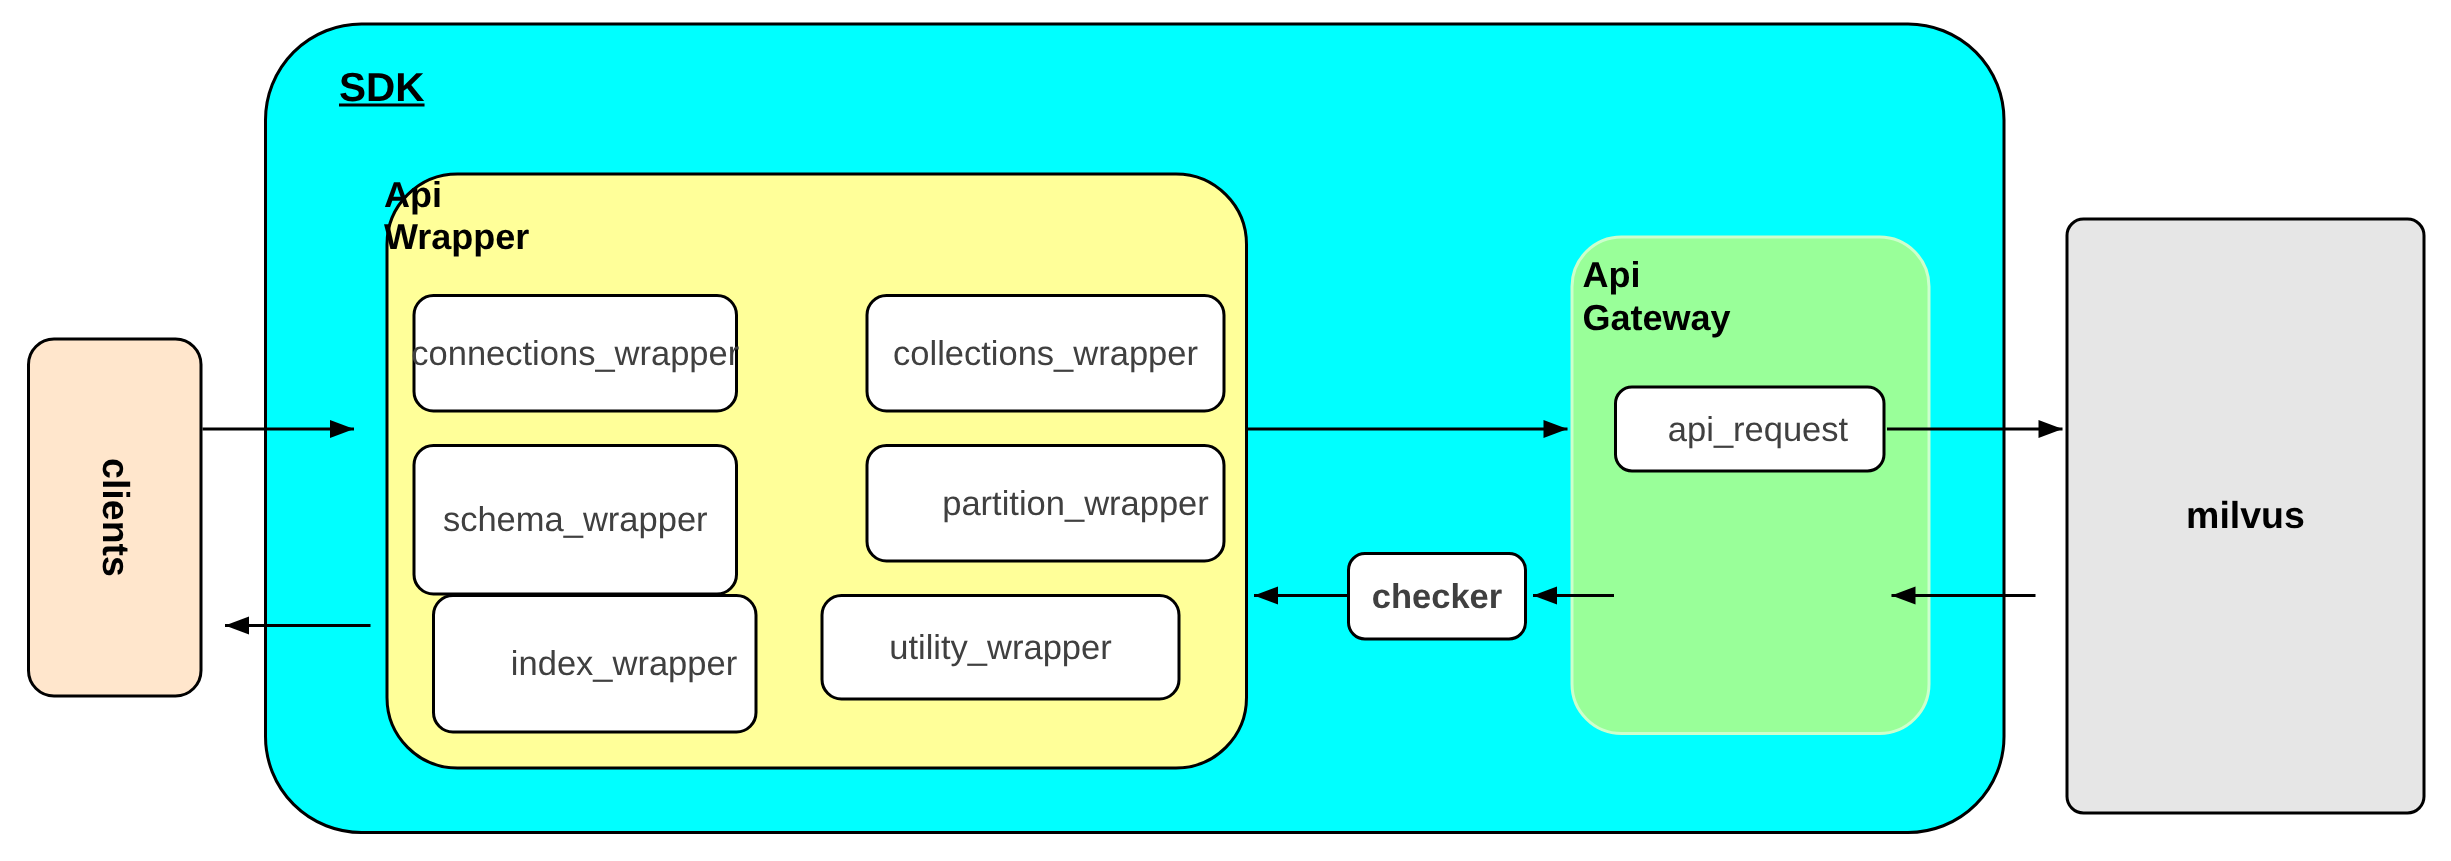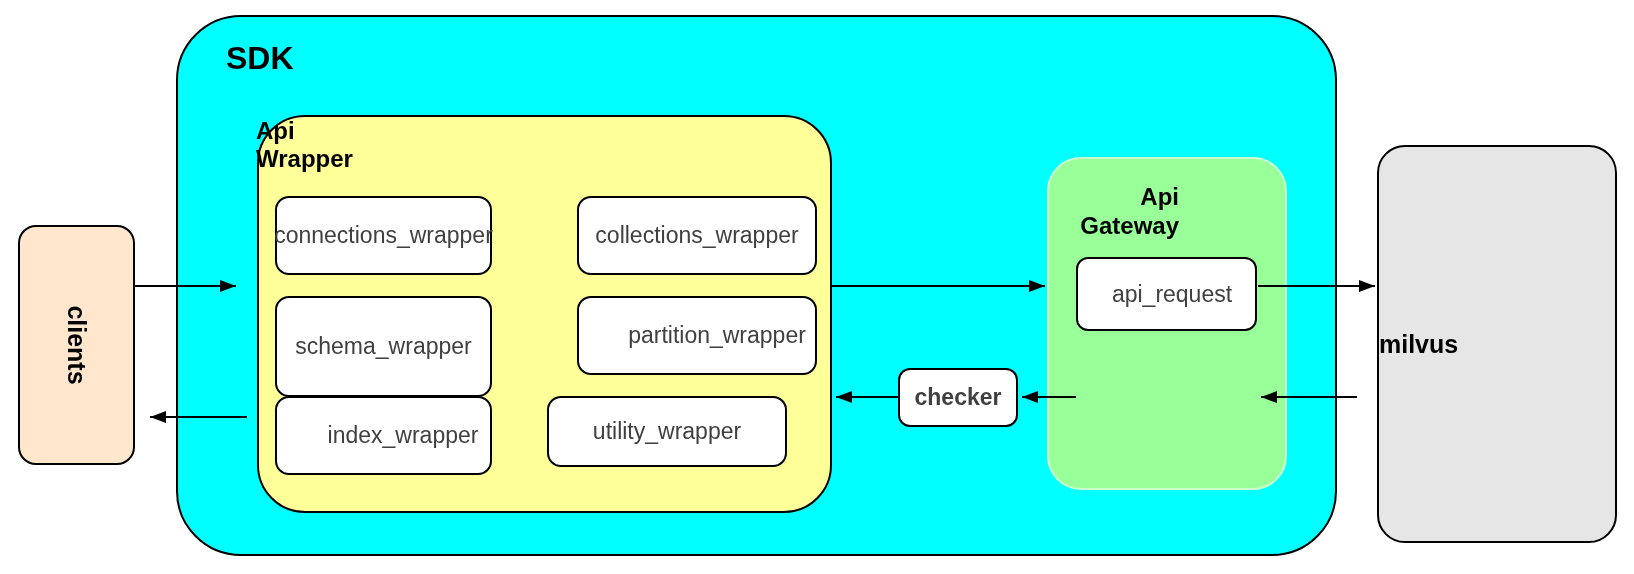--- a/index.html
+++ b/index.html
@@ -29,47 +29,48 @@
     left: 257px; top: 115px; width: 575px; height: 398px;
     border-radius: 48px;
   }
   .api-gateway {
     left: 1047px; top: 157px; width: 240px; height: 333px;
     border-radius: 34px;
     border: 2px solid #ccffcc;
   }
   .milvus {
     left: 1377px; top: 145px; width: 240px; height: 398px;
-    border-radius: 28px;
-    display: flex; align-items: center; 
+    border-radius: 12px;
+    display: flex; align-items: center; justify-content: center;
   }
   .clients {
     left: 18px; top: 225px; width: 117px; height: 240px;
     border-radius: 18px;
     display: flex; align-items: center; justify-content: center;
   }
 
   
   .bold-label {
     font-weight: bold;
     color: #000000;
     font-size: 24px;
     line-height: 28px;
   }
   .sdk-label {
     left: 226px; top: 44px;
-    font-size: 32px;
+    font-size: 27px;
+    text-decoration: underline;
   }
   .api-wrapper-label {
     left: 256px; top: 117px; width: 120px;
     text-align: left;
   }
   .api-gateway-label {
-    left: 1055px; top: 182px; width: 124px;
-    text-align: right;
+    left: 1055px; top: 169px; width: 124px;
+    text-align: left;
     line-height: 29px;
   }
   .clients-label {
     transform: rotate(90deg);
     white-space: nowrap;
     font-size: 25px;
   }
   .milvus-label { font-size: 25px; }
 
   
@@ -79,23 +80,23 @@
     border-radius: 14px;
     display: flex; align-items: center; justify-content: center;
     font-size: 23px;
     color: #404040;
     white-space: nowrap;
   }
   .n-connections { left: 275px; top: 196px; width: 217px; height: 79px; }
   .n-collections { left: 577px; top: 196px; width: 240px; height: 79px; }
   .n-schema      { left: 275px; top: 296px; width: 217px; height: 101px; }
   .n-partition   { left: 577px; top: 296px; width: 240px; height: 79px; padding-left: 40px; }
-  .n-index       { left: 275px; top: 396px; width: 217px; height: 79px; padding-left: 39px; }
+  .n-index       { left: 288px; top: 396px; width: 217px; height: 93px; padding-left: 39px; }
   .n-utility     { left: 547px; top: 396px; width: 240px; height: 71px; }
-  .n-request  { left: 1076px; top: 257px; width: 181px; height: 74px; border-radius: 12px; padding-left: 11px; }
+  .n-request  { left: 1076px; top: 257px; width: 181px; height: 58px; border-radius: 12px; padding-left: 11px; }
   .n-response { left: 1076px; top: 368px; width: 181px; height: 59px; border-radius: 12px; }
   .n-checker  { left: 898px;  top: 368px; width: 120px; height: 59px; border-radius: 12px; font-weight: bold; }
 
   
   svg.arrows {
     position: absolute;
     left: 0; top: 0;
     pointer-events: none;
   }
   svg.arrows line {

